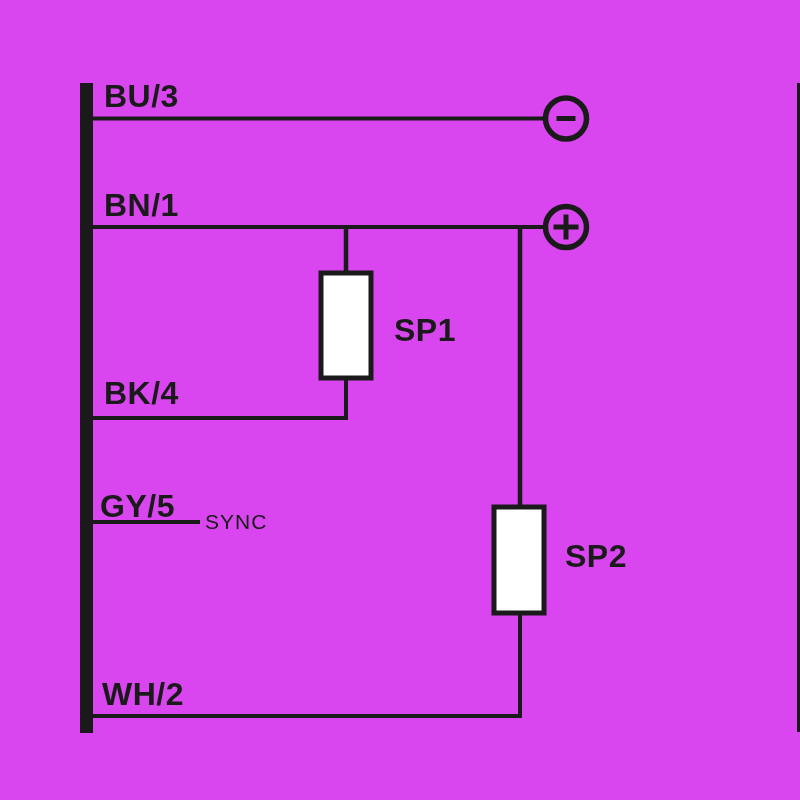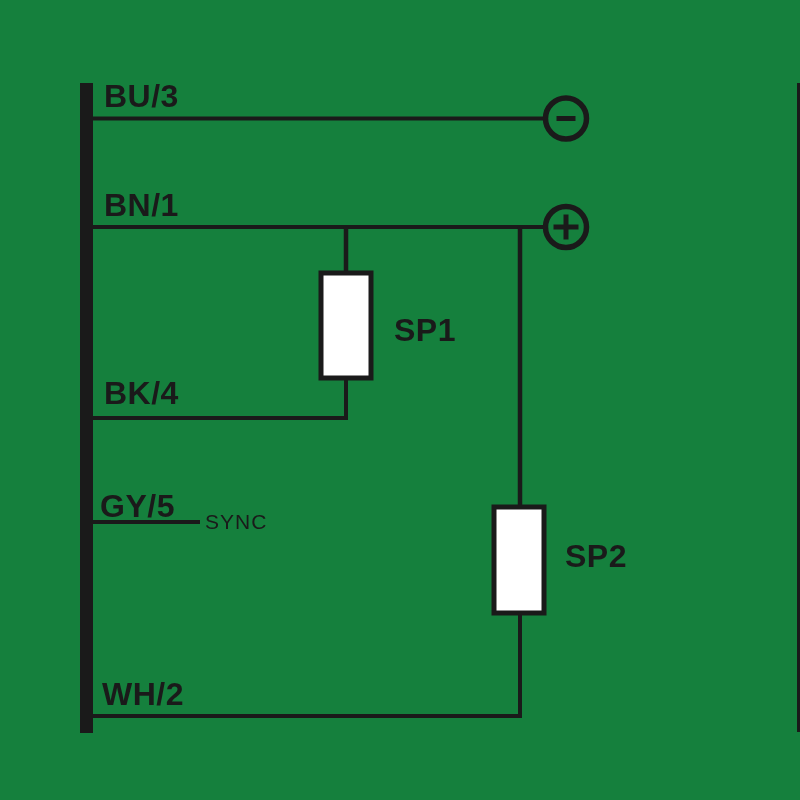--- a/index.html
+++ b/index.html
@@ -7,21 +7,21 @@
     padding: 0;
     width: 800px;
     height: 800px;
     background: #ffffff;
     overflow: hidden;
   }
   .stage {
     position: relative;
     width: 800px;
     height: 800px;
-    background: #15803d;
+    background: #d946ef;
   }
   svg { display: block; }
   .wire-label {
     font-family: "Liberation Sans", sans-serif;
     font-weight: bold;
     font-size: 32px;
     fill: #1a1a1a;
     letter-spacing: 0.5px;
   }
   .component-label {

